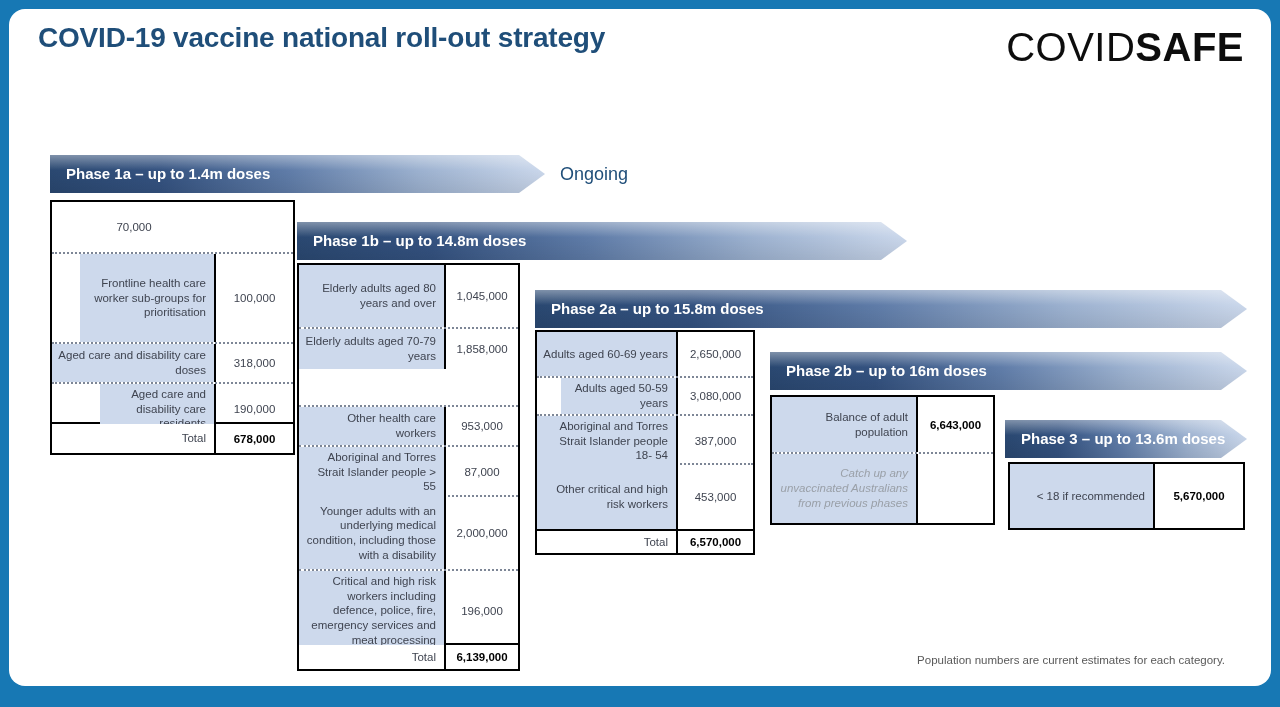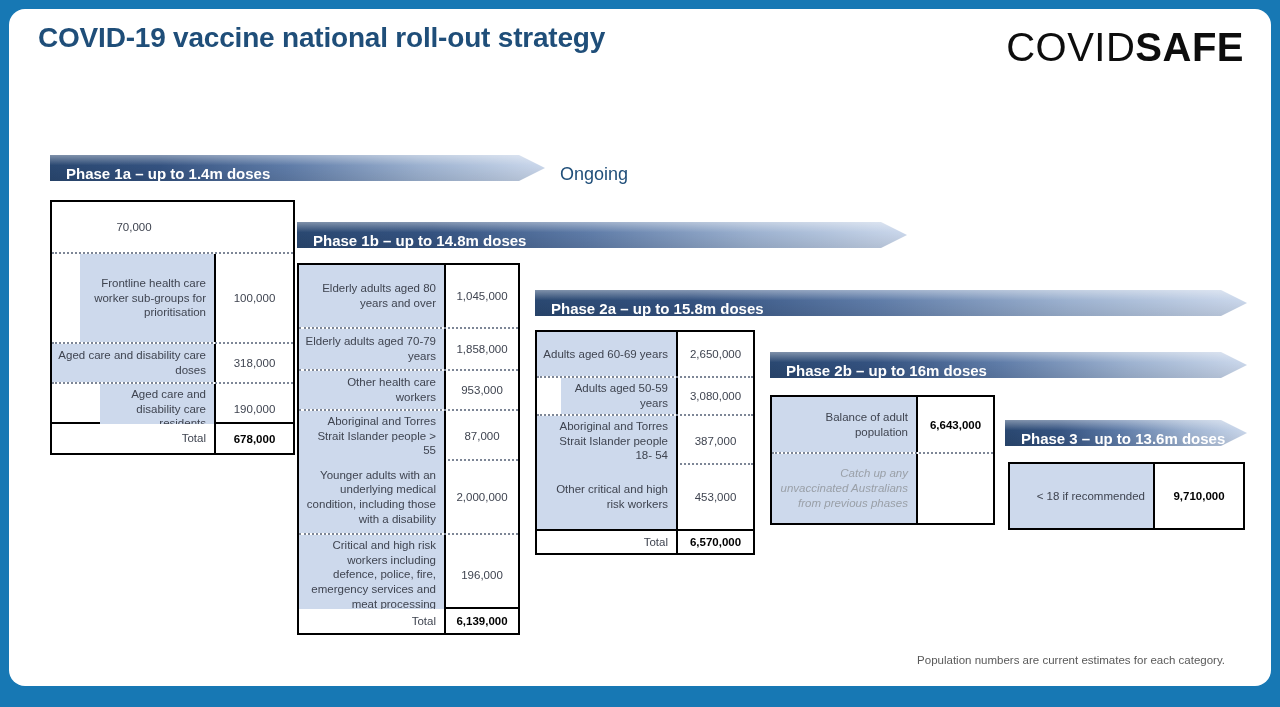--- a/index.html
+++ b/index.html
@@ -15,21 +15,21 @@
   .page-title {
     position:absolute; left:29px; top:13px;
     font-size:28px; font-weight:700; color:#1f4e79; letter-spacing:-0.2px;
   }
 
   .logo { position:absolute; top:16px; right:27px; font-size:40px; color:#0d0d0d; letter-spacing:0.5px; }
   .logo .lt { font-weight:400; }
   .logo .bd { font-weight:700; }
 
   .banner {
-    position:absolute; height:26px;
+    position:absolute; height:38px;
     clip-path: polygon(0 0, calc(100% - 26px) 0, 100% 50%, calc(100% - 26px) 100%, 0 100%);
     background:
       linear-gradient(to bottom, rgba(255,255,255,0.40), rgba(255,255,255,0) 40%, rgba(0,0,0,0.08) 96%),
       linear-gradient(to right, #2a4871 0%, #345280 22%, #5f7ca8 48%, #9db2d0 75%, #cad7eb 100%);
     filter: drop-shadow(2px 3px 3px rgba(0,0,0,0.30));
   }
   .banner span {
     display:block; padding-left:16px; line-height:37px;
     font-size:15px; font-weight:700; color:#ffffff; white-space:nowrap;
   }
@@ -111,21 +111,21 @@
 
     <div class="ptable t1b" style="left:288px; top:254px; width:223px;">
       <div class="prow" style="height:62px;">
         <div class="lbl">Elderly adults aged 80 years and over</div>
         <div class="val">1,045,000</div>
       </div>
       <div class="prow" style="height:42px;">
         <div class="lbl">Elderly adults aged 70-79 years</div>
         <div class="val">1,858,000</div>
       </div>
-      <div class="prow" style="height:40px;">
+      <div class="prow" style="height:40px;margin-top:36px;">
         <div class="lbl">Other health care workers</div>
         <div class="val">953,000</div>
       </div>
       <div class="prow" style="height:50px;">
         <div class="lbl">Aboriginal and Torres Strait Islander people &gt; 55</div>
         <div class="val">87,000</div>
       </div>
       <div class="prow" style="height:74px;">
         <div class="lbl">Younger adults with an underlying medical condition, including those with a disability</div>
         <div class="val">2,000,000</div>
@@ -182,20 +182,20 @@
       </div>
     </div>
 
     <div class="banner" style="left:996px; top:411px; width:242px;">
       <span>Phase 3 – up to 13.6m doses</span>
     </div>
 
     <div class="ptable t3" style="left:999px; top:453px; width:237px;">
       <div class="prow" style="height:64px;">
         <div class="lbl">&lt; 18 if recommended</div>
-        <div class="val bold">9,710,000</div>
+        <div class="val bold">5,670,000</div>
       </div>
     </div>
 
     <div class="footnote">Population numbers are current estimates for each category.</div>
 
   </div>
 </div>
 
 </body></html>

